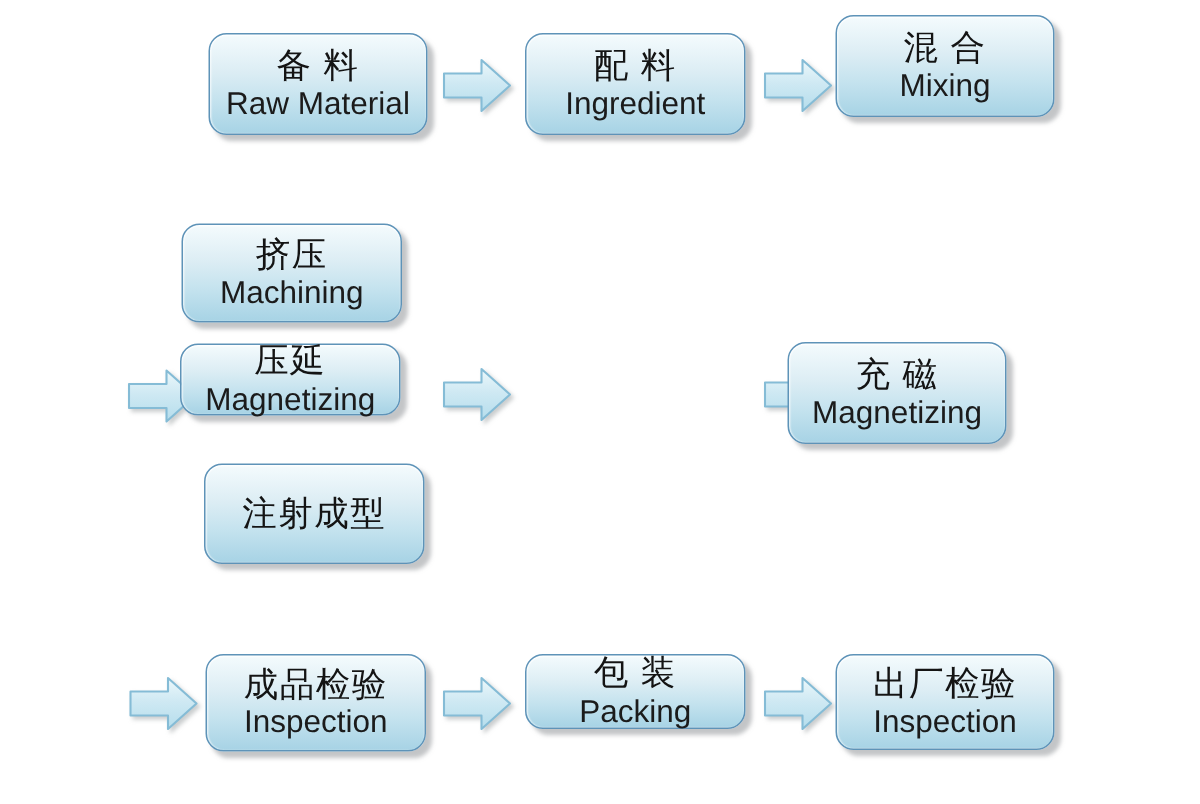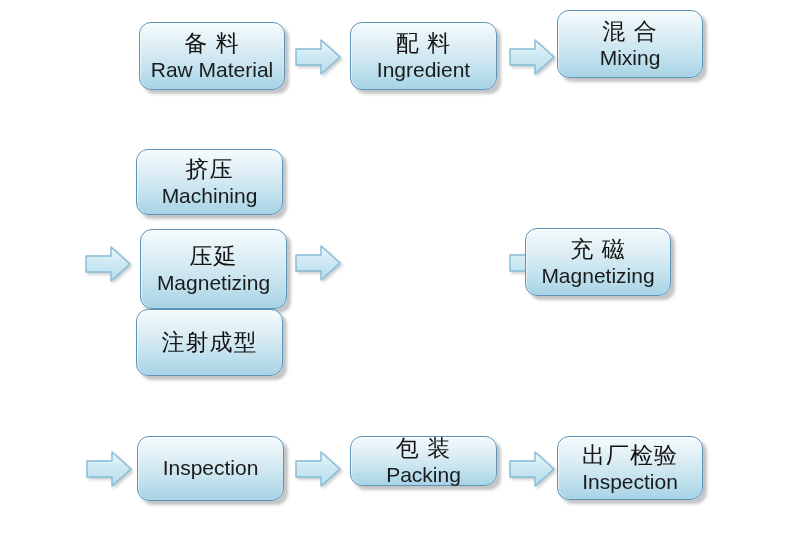--- a/index.html
+++ b/index.html
@@ -70,30 +70,30 @@
 
   <svg class="arrow" style="left:509px;top:37px" width="46" height="40" viewBox="0 0 46 40">
     <polygon points="1,12 26,12 26,3 45,20 26,37 26,28 1,28"></polygon>
   </svg>
 
   <div class="box" style="left:557px;top:10px;width:146px;height:68px">
     <div class="zh">混 合</div>
     <div class="en">Mixing</div>
   </div>
 
-  <div class="box" style="left:136px;top:149px;width:147px;height:66px">
+  <div class="box" style="left:121px;top:149px;width:147px;height:66px">
     <div class="zh">挤压</div>
     <div class="en">Machining</div>
   </div>
 
   <svg class="arrow" style="left:85px;top:244px" width="46" height="40" viewBox="0 0 46 40">
     <polygon points="1,12 26,12 26,3 45,20 26,37 26,28 1,28"></polygon>
   </svg>
 
-  <div class="box" style="left:140px;top:229px;width:147px;height:80px">
+  <div class="box" style="left:120px;top:229px;width:147px;height:48px">
     <div class="zh">压延</div>
     <div class="en">Magnetizing</div>
   </div>
 
   <div class="box" style="left:136px;top:309px;width:147px;height:67px">
     <div class="zh">注射成型</div>
   </div>
 
   <svg class="arrow" style="left:295px;top:243px" width="46" height="40" viewBox="0 0 46 40">
     <polygon points="1,12 26,12 26,3 45,20 26,37 26,28 1,28"></polygon>
@@ -107,20 +107,21 @@
   <div class="box" style="left:525px;top:228px;width:146px;height:68px">
     <div class="zh">充 磁</div>
     <div class="en">Magnetizing</div>
   </div>
 
   <svg class="arrow" style="left:86px;top:449px" width="46" height="40" viewBox="0 0 46 40">
     <polygon points="1,12 26,12 26,3 45,20 26,37 26,28 1,28"></polygon>
   </svg>
 
   <div class="box" style="left:137px;top:436px;width:147px;height:65px">
+    <div class="zh">成品检验</div>
     <div class="en">Inspection</div>
   </div>
 
   <svg class="arrow" style="left:295px;top:449px" width="46" height="40" viewBox="0 0 46 40">
     <polygon points="1,12 26,12 26,3 45,20 26,37 26,28 1,28"></polygon>
   </svg>
 
   <div class="box" style="left:350px;top:436px;width:147px;height:50px">
     <div class="zh">包 装</div>
     <div class="en">Packing</div>

